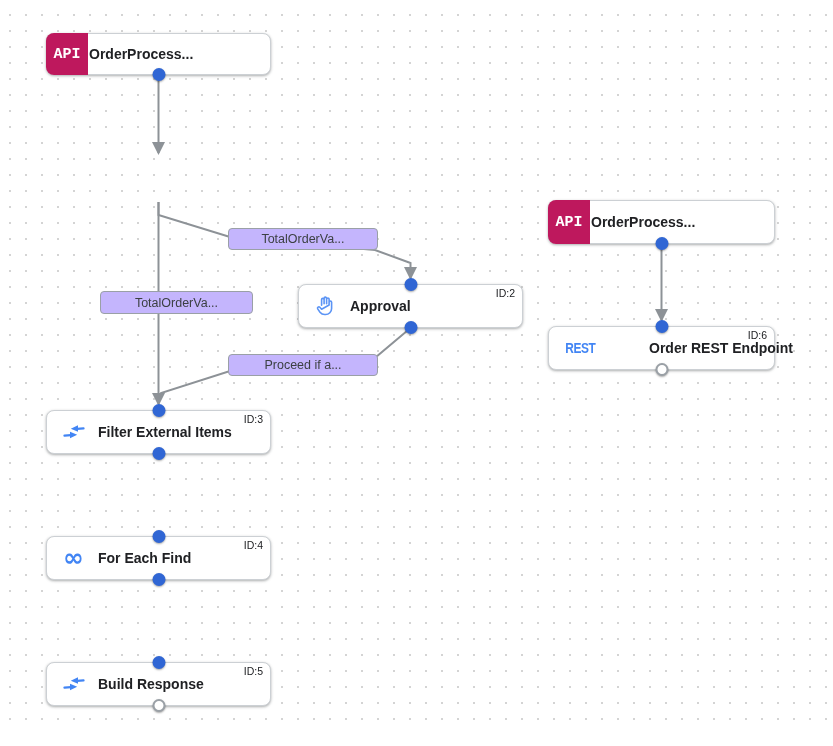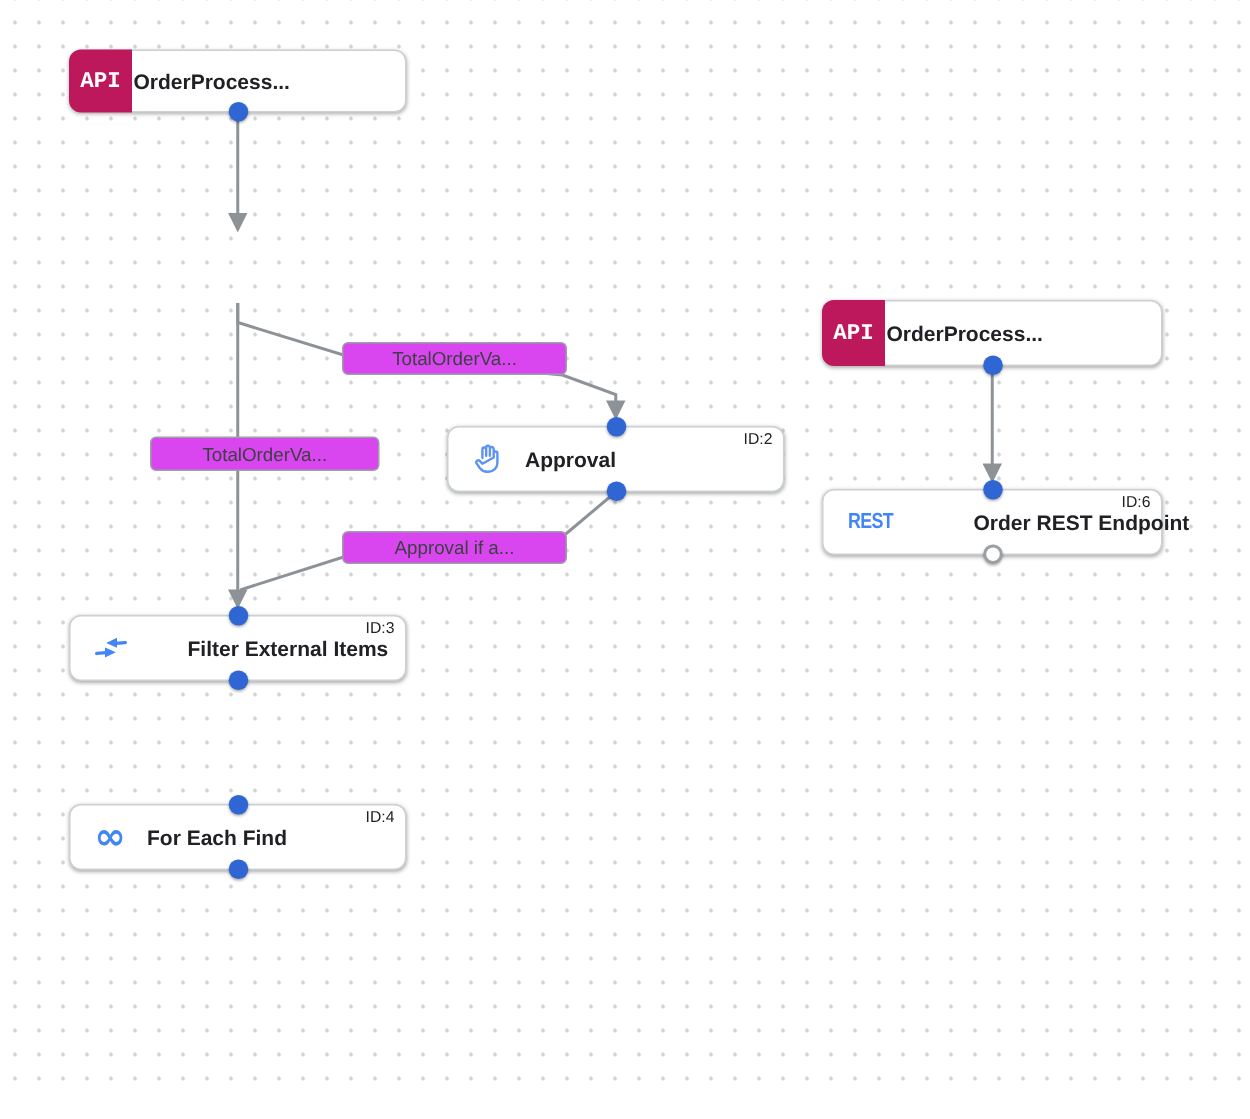--- a/index.html
+++ b/index.html
@@ -3,21 +3,21 @@
 <meta charset="utf-8">
 <style>
   html,body{margin:0;padding:0;}
   body{font-family:"Liberation Sans",sans-serif;background:#fff;}
   .canvas{position:relative;width:833px;height:746px;overflow:hidden;background:#fff;}
   .grid{position:absolute;left:0;top:0;width:833px;height:732px;
     background-image:radial-gradient(circle,#d4d4d4 1.15px,transparent 1.3px);
     background-size:16px 16px;background-position:2px 7px;}
   svg.edges{position:absolute;left:0;top:0;z-index:1;}
   .edge{stroke:#8d9297;stroke-width:2;fill:none;}
-  .edge-label{position:absolute;z-index:2;background:#d946ef;border:1px solid #9aa0a6;border-radius:4px;
+  .edge-label{position:absolute;z-index:2;background:#c4b5fd;border:1px solid #9aa0a6;border-radius:4px;
     display:flex;align-items:center;justify-content:center;font-size:12.5px;color:#3c4043;
     box-sizing:border-box;}
   .node{position:absolute;z-index:3;background:#fff;border:1px solid #ccd0d4;border-radius:8px;
     box-shadow:0 1px 3px rgba(60,64,67,.30),0 1px 2px rgba(60,64,67,.15);
     display:flex;align-items:center;box-sizing:border-box;}
   .node .title{font-size:14px;font-weight:700;color:#202124;white-space:nowrap;}
   .node .id-label{position:absolute;top:2px;right:7px;font-size:10.5px;color:#202124;}
   .badge{position:absolute;left:-1px;top:-1px;bottom:-1px;width:42px;background:#be185d;
     border-radius:8px 0 0 8px;display:flex;align-items:center;justify-content:center;
     color:#fff;font-family:Liberation Mono, monospace;font-weight:700;font-size:15px;letter-spacing:0px;}
@@ -52,21 +52,21 @@
     <path class="edge" d="M661.5 244 V320" marker-end="url(#arrow)"></path>
   </svg>
 
   <div class="edge-label" style="left:228px;top:228px;width:150px;height:22px;">
     <span>TotalOrderVa...</span>
   </div>
   <div class="edge-label" style="left:100px;top:291px;width:153px;height:23px;">
     <span>TotalOrderVa...</span>
   </div>
   <div class="edge-label" style="left:228px;top:354px;width:150px;height:22px;">
-    <span>Approval if a...</span>
+    <span>Proceed if a...</span>
   </div>
 
   <div class="node trigger" style="left:46px;top:33px;width:225px;height:42px;">
     <div class="badge">API</div>
     <div class="title">OrderProcess...</div>
     <div class="dot bottom"></div>
   </div>
 
 
   <div class="node task" style="left:298px;top:284px;width:225px;height:44px;">
@@ -74,21 +74,21 @@
     <div class="icon">
       <svg width="24" height="24" viewBox="0 0 24 24" fill="none" stroke="#5b94f5" stroke-width="1.6" stroke-linecap="round" stroke-linejoin="round">
         <path d="M7.6 11.2 V5.6 a1.25 1.25 0 0 1 2.5 0 V9.8 M10.1 9.8 V4.4 a1.25 1.25 0 0 1 2.5 0 V9.8 M12.6 9.8 V5.2 a1.25 1.25 0 0 1 2.5 0 V11 M15.1 11 V8.2 a1.25 1.25 0 0 1 2.5 0 V14.5 a6 6 0 0 1 -6 6 h-0.9 a6 6 0 0 1 -4.7 -2.3 L3.7 14.9 a1.35 1.35 0 0 1 2.15 -1.6 L7.6 15.2 Z"></path>
       </svg>
     </div>
     <div class="title">Approval</div>
     <div class="dot top"></div>
     <div class="dot bottom"></div>
   </div>
 
-  <div class="node task" style="left:46px;top:410px;width:225px;height:44px;gap:27px;">
+  <div class="node task" style="left:46px;top:410px;width:225px;height:44px;">
     <span class="id-label">ID:3</span>
     <div class="icon">
       <svg width="24" height="24" viewBox="0 0 24 24">
         <g fill="#4285f4" stroke="#4285f4" stroke-width="2.3" stroke-linecap="round">
           <line x1="2.5" y1="15.6" x2="9" y2="15.1"></line>
           <polygon points="8,11.7 15.2,14.8 8,18.3" stroke="none"></polygon>
           <line x1="21.5" y1="8.4" x2="15" y2="8.9"></line>
           <polygon points="16,5.2 8.8,8.7 16,11.8" stroke="none"></polygon>
         </g>
       </svg>
@@ -101,20 +101,36 @@
   <div class="node task" style="left:46px;top:536px;width:225px;height:44px;">
     <span class="id-label">ID:4</span>
     <div class="icon">
       <span class="infinity-glyph">∞</span>
     </div>
     <div class="title">For Each Find</div>
     <div class="dot top"></div>
     <div class="dot bottom"></div>
   </div>
 
+  <div class="node task" style="left:46px;top:662px;width:225px;height:44px;">
+    <span class="id-label">ID:5</span>
+    <div class="icon">
+      <svg width="24" height="24" viewBox="0 0 24 24">
+        <g fill="#4285f4" stroke="#4285f4" stroke-width="2.3" stroke-linecap="round">
+          <line x1="2.5" y1="15.6" x2="9" y2="15.1"></line>
+          <polygon points="8,11.7 15.2,14.8 8,18.3" stroke="none"></polygon>
+          <line x1="21.5" y1="8.4" x2="15" y2="8.9"></line>
+          <polygon points="16,5.2 8.8,8.7 16,11.8" stroke="none"></polygon>
+        </g>
+      </svg>
+    </div>
+    <div class="title">Build Response</div>
+    <div class="dot top"></div>
+    <div class="dot bottom hollow"></div>
+  </div>
 
   <div class="node trigger" style="left:548px;top:200px;width:227px;height:44px;">
     <div class="badge">API</div>
     <div class="title">OrderProcess...</div>
     <div class="dot bottom"></div>
   </div>
 
   <div class="node task" style="left:548px;top:326px;width:227px;height:44px;gap:43px;">
     <span class="id-label">ID:6</span>
     <div class="icon" style="width:36px;margin-right:8px;">

